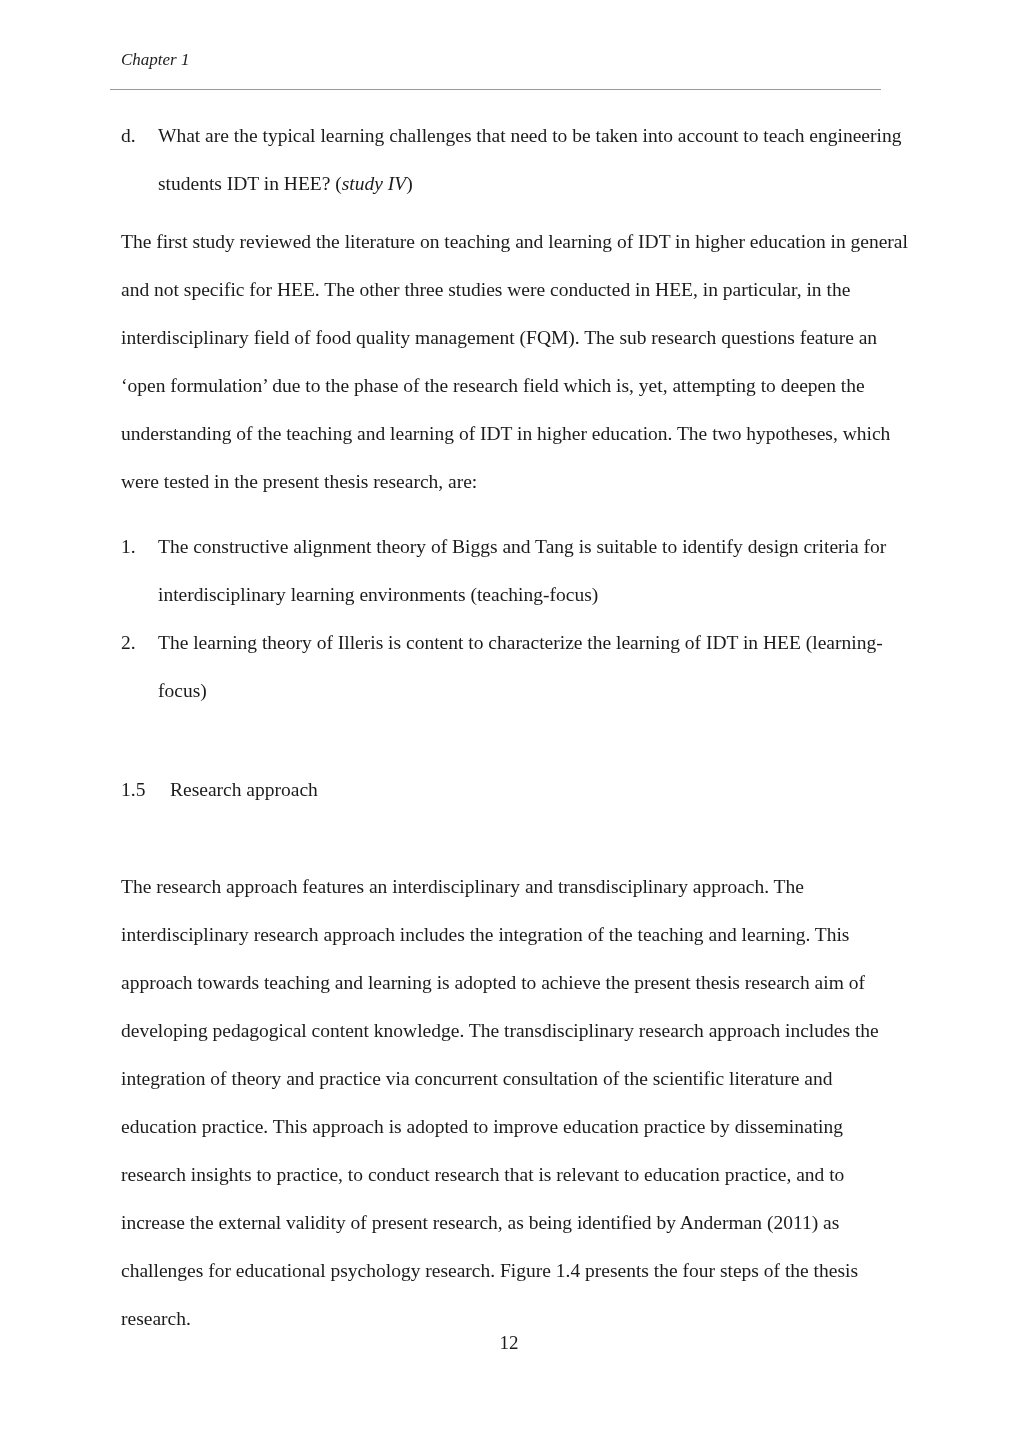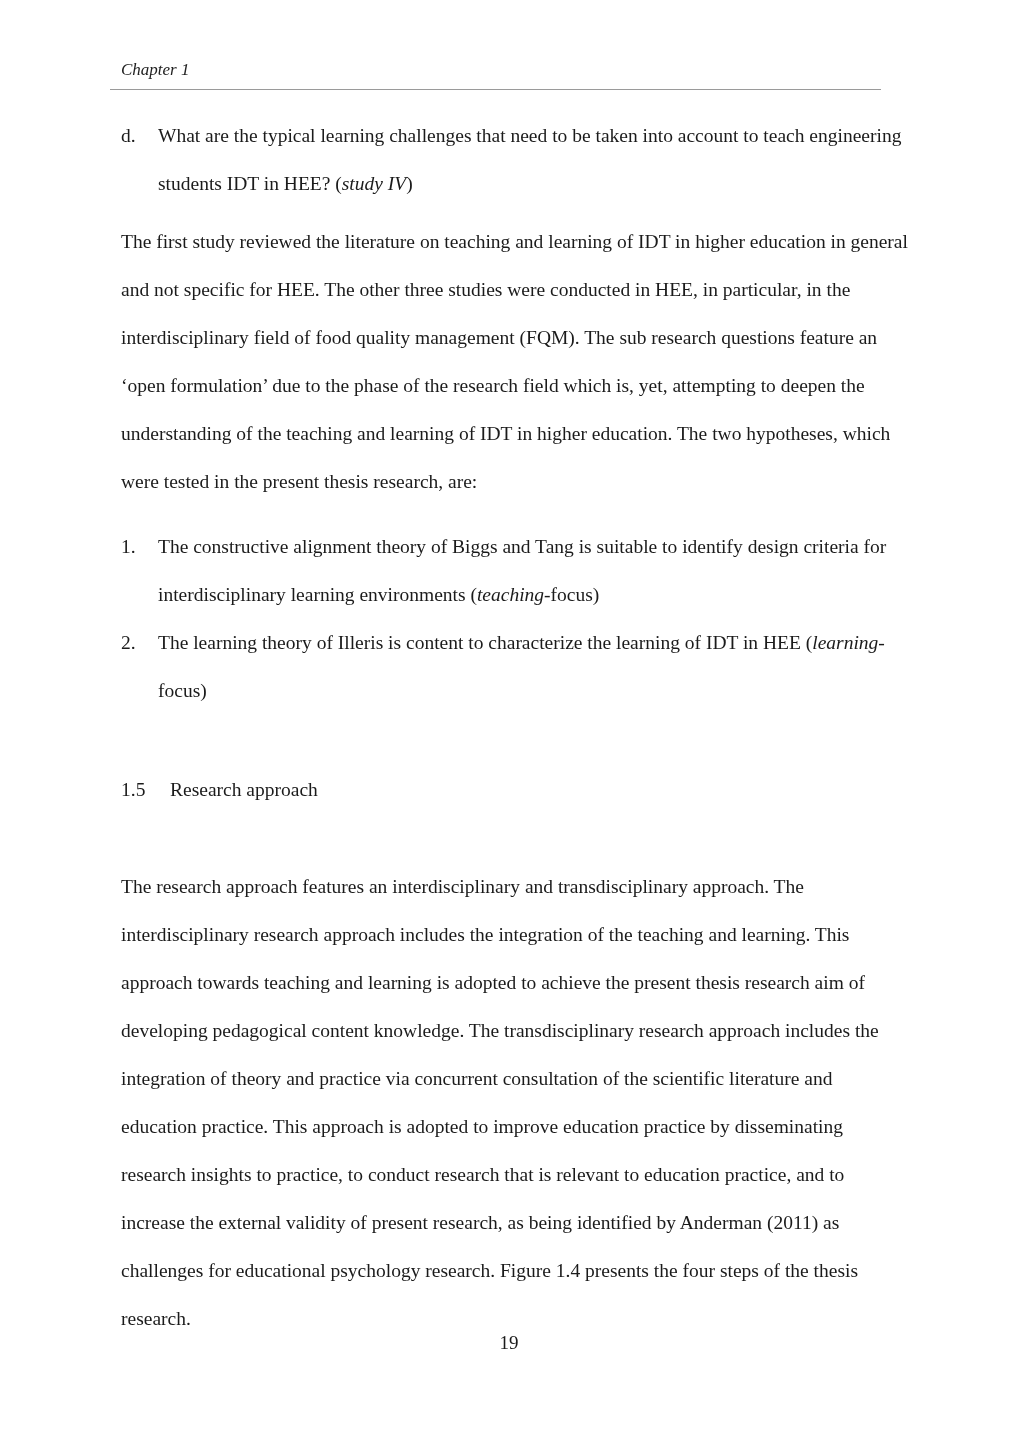--- a/index.html
+++ b/index.html
@@ -12,21 +12,21 @@
     width: 1018px;
     height: 1440px;
     background: #ffffff;
     color: #1b1b1b;
     font-family: "Liberation Serif", serif;
     overflow: hidden;
   }
   .chapter-header {
     position: absolute;
     left: 121px;
-    top: 60px;
+    top: 50px;
     font-style: italic;
     font-size: 17px;
     color: #222222;
   }
   .header-rule {
     position: absolute;
     left: 110px;
     top: 89px;
     width: 771px;
     height: 0;
@@ -62,21 +62,20 @@
     font-weight: normal;
   }
   .h-num {
     display: inline-block;
     width: 49px;
   }
   .para-approach {
     margin-top: 49px;
   }
   .seg-italic {
-    font-style: italic;
     text-align: right;
   }
   .seg-bold-italic {
     font-style: italic;
     font-weight: normal;
   }
   .page-number {
     position: absolute;
     left: 0;
     right: 0;
@@ -115,15 +114,15 @@
     </div>
 
     <div class="section-heading">
       <span class="h-num">1.5</span><span>Research approach</span>
     </div>
 
     <div class="para-approach">The research approach features an interdisciplinary and transdisciplinary approach. The interdisciplinary research approach includes the integration of the teaching and learning. This approach towards teaching and learning is adopted to achieve the present thesis research aim of developing pedagogical content knowledge. The transdisciplinary research approach includes the integration of theory and practice via concurrent consultation of the scientific literature and education practice. This approach is adopted to improve education practice by disseminating research insights to practice, to conduct research that is relevant to education practice, and to increase the external validity of present research, as being identified by Anderman (2011) as challenges for educational psychology research. Figure 1.4 presents the four steps of the thesis research.</div>
 
   </div>
 
-  <div class="page-number">19</div>
+  <div class="page-number">12</div>
 
 </div>
 
 </body></html>

